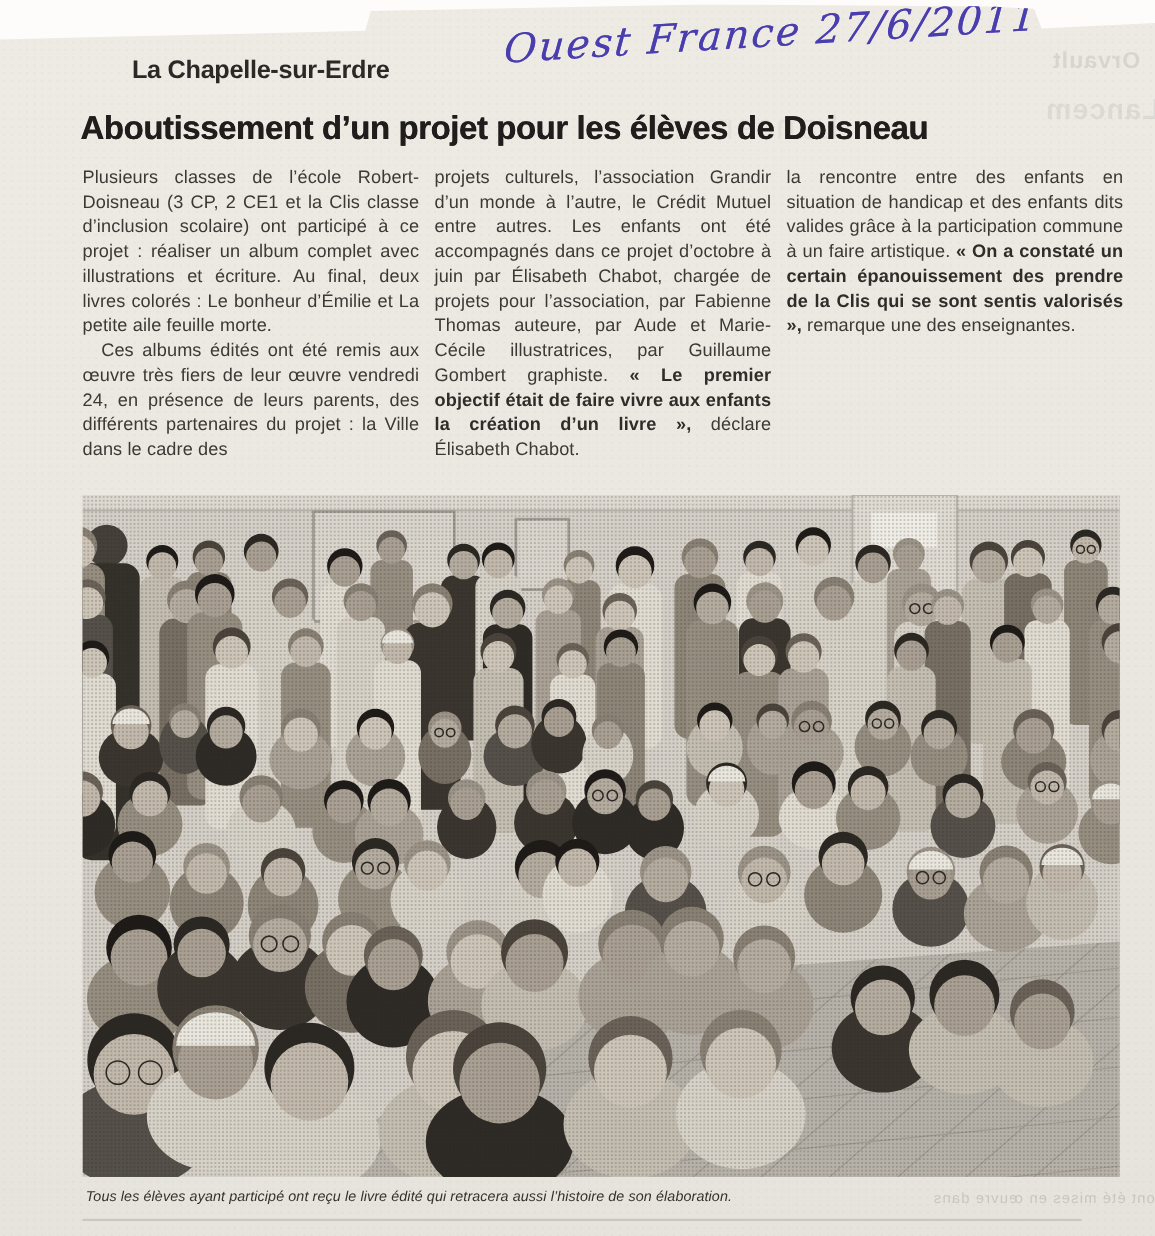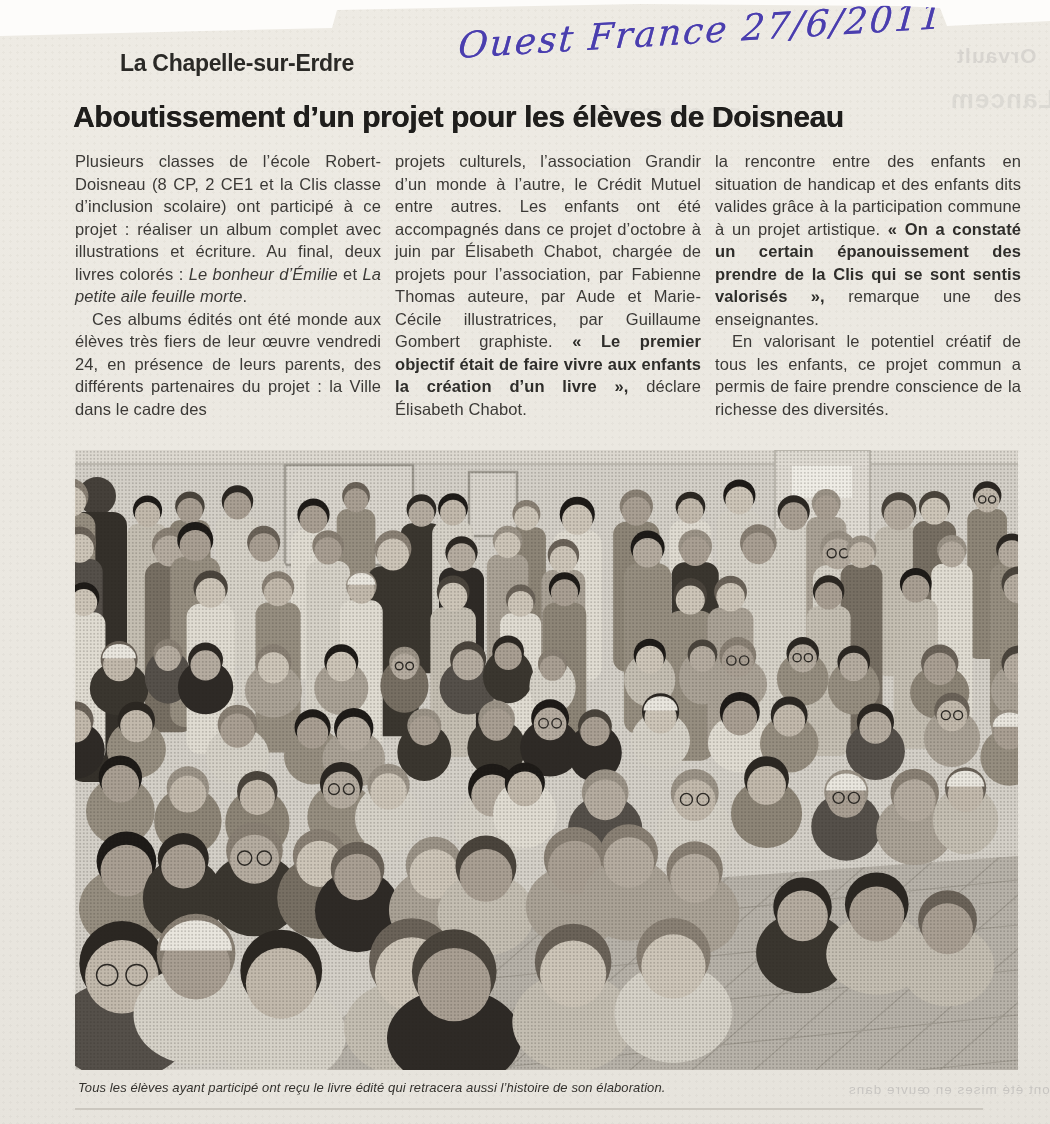--- a/index.html
+++ b/index.html
@@ -42,21 +42,21 @@
     text-shadow:.35px 0 0 currentColor;white-space:nowrap;
   }
   .columns{
     position:absolute;left:75px;top:150px;width:946px;z-index:2;
     display:flex;gap:14px;
     font-size:16.5px;line-height:22.5px;color:#3b3936;letter-spacing:.1px;
   }
   .column{flex:1;min-width:0;}
   .para{margin:0;text-align:justify;}
   .para.indent{text-indent:17px;}
-  .it{font-style:italic;}
+  .it{}
   .bd{font-weight:700;color:#2e2d2a;}
   .photo{
     position:absolute;left:75px;top:450px;width:943px;height:620px;z-index:2;
     background:#d5d1c9;overflow:hidden;
   }
   .photo::after{
     content:"";position:absolute;inset:0;pointer-events:none;
     background-image:radial-gradient(rgba(38,34,28,.20) 1px,transparent 1.35px);
     background-size:3.5px 3.5px;
   }
@@ -75,29 +75,28 @@
 <div id="paper">
 
   <div class="handwriting">Ouest France 27/6/2011</div>
 
   <div class="section-title">La Chapelle-sur-Erdre</div>
 
   <h1 class="headline" style="margin:0;">Aboutissement d’un projet pour les élèves de Doisneau</h1>
 
   <div class="columns">
     <div class="column">
-        <p class="para"><span>Plusieurs classes de l’école Robert-Doisneau (8 CP, 2 CE1 et la Clis classe d’inclusion scolaire) ont participé à ce projet : réaliser un album complet avec illustrations et écriture. Au final, deux livres colorés : </span><span class="it">Le bonheur d’Émilie</span><span> et </span><span class="it">La petite aile feuille morte</span><span>.</span></p>
-        <p class="para indent"><span>Ces albums édités ont été monde aux élèves très fiers de leur œuvre vendredi 24, en présence de leurs parents, des différents partenaires du projet : la Ville dans le cadre des</span></p>
+        <p class="para"><span>Plusieurs classes de l’école Robert-Doisneau (3 CP, 2 CE1 et la Clis classe d’inclusion scolaire) ont participé à ce projet : réaliser un album complet avec illustrations et écriture. Au final, deux livres colorés : </span><span class="it">Le bonheur d’Émilie</span><span> et </span><span class="it">La petite aile feuille morte</span><span>.</span></p>
+        <p class="para indent"><span>Ces albums édités ont été remis aux œuvre très fiers de leur œuvre vendredi 24, en présence de leurs parents, des différents partenaires du projet : la Ville dans le cadre des</span></p>
       </div>
     <div class="column">
         <p class="para"><span>projets culturels, l’association Grandir d’un monde à l’autre, le Crédit Mutuel entre autres. Les enfants ont été accompagnés dans ce projet d’octobre à juin par Élisabeth Chabot, chargée de projets pour l’association, par Fabienne Thomas auteure, par Aude et Marie-Cécile illustratrices, par Guillaume Gombert graphiste. </span><span class="bd">« Le premier objectif était de faire vivre aux enfants la création d’un livre »,</span><span> déclare Élisabeth Chabot.</span></p>
       </div>
     <div class="column">
-        <p class="para"><span>la rencontre entre des enfants en situation de handicap et des enfants dits valides grâce à la participation commune à un projet artistique. </span><span class="bd">« On a constaté un certain épanouissement des prendre de la Clis qui se sont sentis valorisés »,</span><span> remarque une des enseignantes.</span></p>
-        <p class="para indent"><span>En valorisant le potentiel créatif de tous les enfants, ce projet commun a permis de faire prendre conscience de la richesse des diversités.</span></p>
+        <p class="para"><span>la rencontre entre des enfants en situation de handicap et des enfants dits valides grâce à la participation commune à un faire artistique. </span><span class="bd">« On a constaté un certain épanouissement des prendre de la Clis qui se sont sentis valorisés »,</span><span> remarque une des enseignantes.</span></p>
       </div>
   </div>
 
   <div class="photo">
     <svg id="photo-svg" width="943" height="620" viewBox="0 0 943 620" xmlns="http://www.w3.org/2000/svg">
         <rect x="0" y="0" width="943" height="620" fill="#d4d0c8"></rect>
         <rect x="0" y="0" width="943" height="14" fill="#ddd9d1"></rect>
         <line x1="0" y1="14" x2="943" y2="14" stroke="#b3afa6" stroke-width="1.5"></line>
         <rect x="210" y="15" width="128" height="100" fill="#d9d5cd" stroke="#a19d94" stroke-width="2.5"></rect>
         <rect x="394" y="22" width="48" height="64" fill="#d9d5cd" stroke="#a19d94" stroke-width="2.5"></rect>

